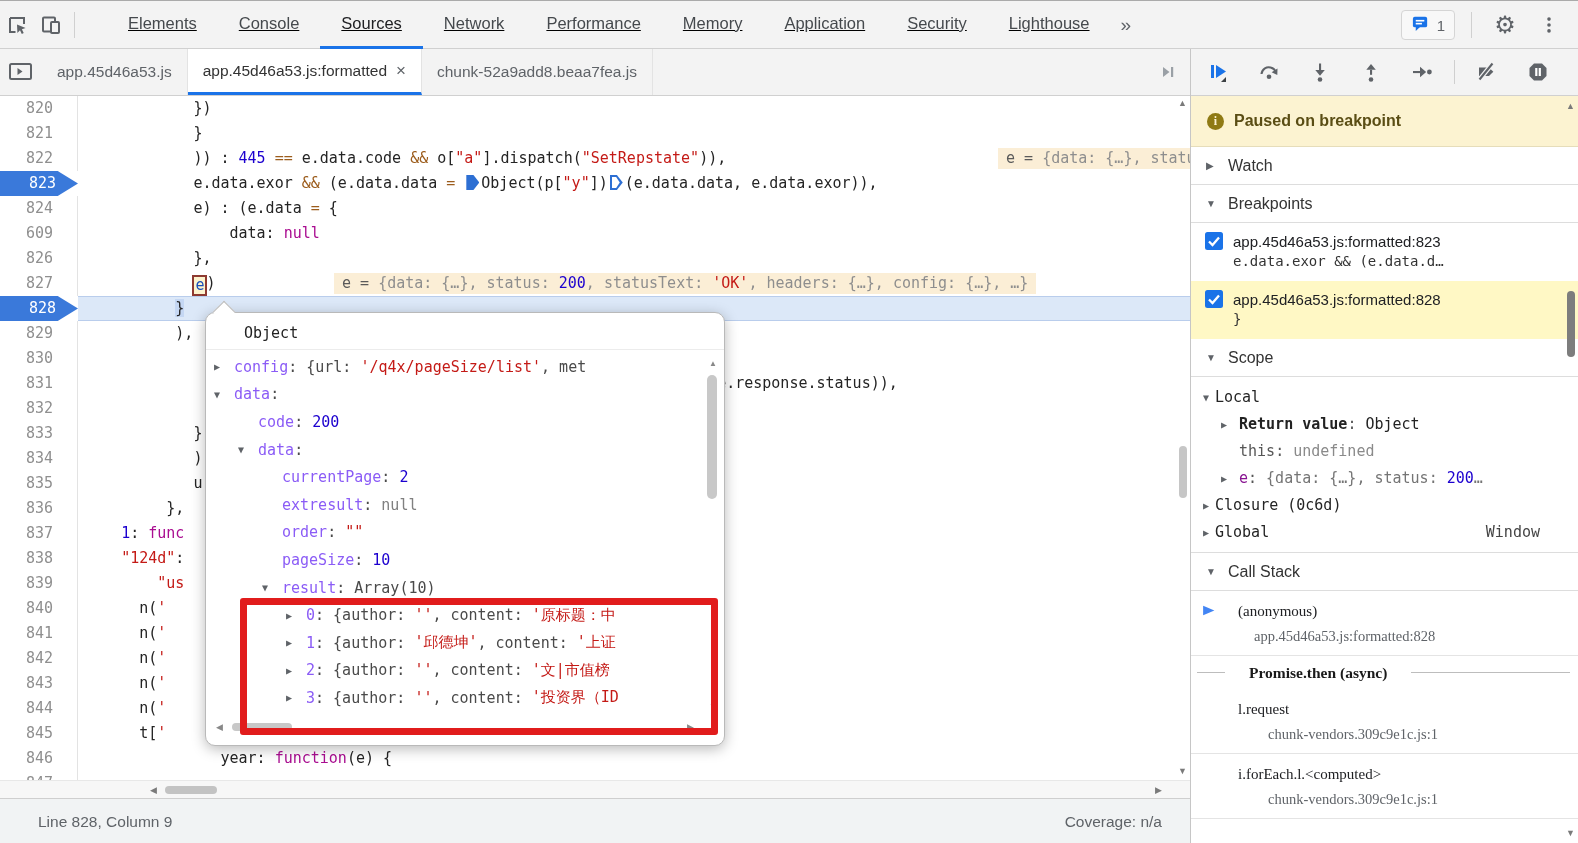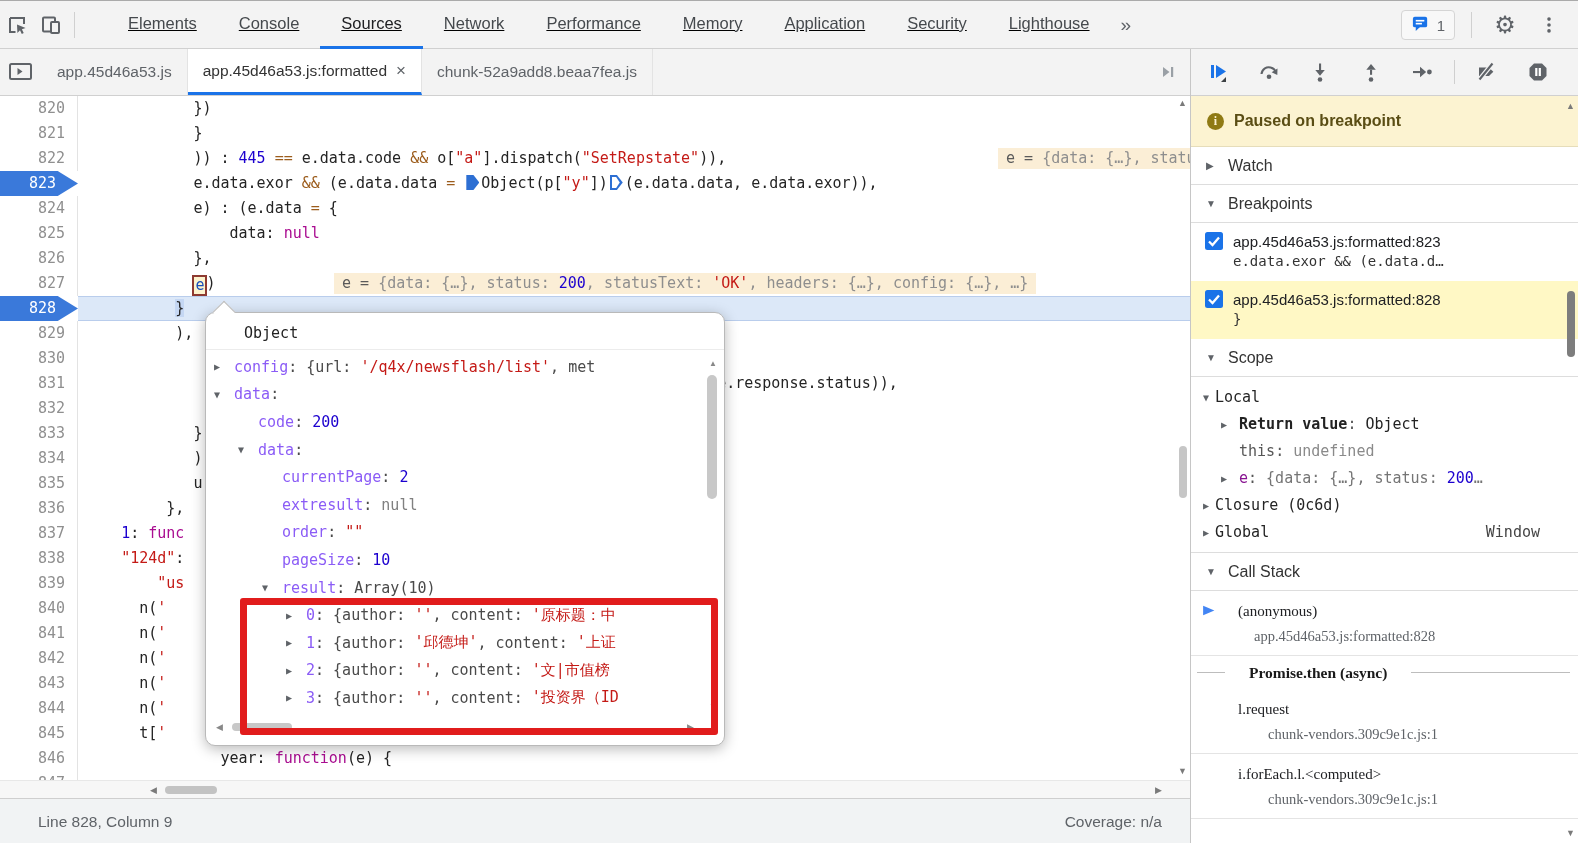--- a/index.html
+++ b/index.html
@@ -35,21 +35,21 @@
     border-right:1px solid #e3e3e3; cursor:default; white-space:nowrap; }
   .ftab.active { background:#fff; color:#333; border-bottom:3px solid #1a73e8; }
   .ftab .close { font-size:17px; color:#5f6368; }
   .ft-spacer { flex:1; }
   .ft-right { width:44px; display:flex; align-items:center; justify-content:center; }
 
   
   .editor { position:relative; flex:1; background:#fff; overflow:hidden; }
   .rows { position:absolute; inset:0 0 18px 0; overflow:hidden; }
   .crow { display:flex; height:25px; position:relative; }
-  .gut { width:78px; flex:none; text-align:right; padding-right:12px;
+  .gut { width:78px; flex:none; text-align:right; padding-right:24px;
     font:15px/25px "DejaVu Sans Mono", monospace; color:#8f8f8f;
     border-right:1px solid #e3e3e3; background:#fff; }
   .gut.bp { background:#3a79da; color:#fff; border-right:none;
     clip-path:polygon(0 0,74% 0,100% 50%,74% 100%,0 100%); padding-right:22px; }
   .codeline { flex:1; font:15px/25px "DejaVu Sans Mono", monospace; color:#242424;
     white-space:pre; padding-left:7px; position:relative; }
   .codeline.active { background:#dce8f8; box-shadow:inset 0 1px 0 #b9cdec, inset 0 -1px 0 #b9cdec; }
   .c-pl { color:#242424; }
   .c-num { color:#1c00cf; }
   .c-str { color:#c41a16; }
@@ -261,21 +261,21 @@
             </div>
             <div class="crow">
               <div class="gut bp">823</div>
               <div class="codeline">            <span class="c-pl">e.data.exor </span><span class="c-op">&amp;&amp;</span><span class="c-pl"> (e.data.data </span><span class="c-op">=</span><span class="c-pl"> </span><span class="flag-s"></span><span class="c-pl">Object(p[</span><span class="c-str">"y"</span><span class="c-pl">])</span><span class="flag-o"><i></i></span><span class="c-pl">(e.data.data, e.data.exor)),</span></div>
             </div>
             <div class="crow">
               <div class="gut">824</div>
               <div class="codeline">            <span class="c-pl">e) : (e.data </span><span class="c-op">=</span><span class="c-pl"> {</span></div>
             </div>
             <div class="crow">
-              <div class="gut">825</div>
+              <div class="gut">609</div>
               <div class="codeline">                <span class="c-pl">data: </span><span class="c-kw">null</span></div>
             </div>
             <div class="crow">
               <div class="gut">826</div>
               <div class="codeline">            <span class="c-pl">},</span></div>
             </div>
             <div class="crow">
               <div class="gut">827</div>
               <div class="codeline">            <span class="c-varbox">e</span><span class="c-pl">)</span><span class="chip" style="left: 256px;"><span class="c-cn">e = </span><span class="c-cd">{data: {…}, status: </span><span class="c-num">200</span><span class="c-cd">, statusText: </span><span class="c-str">'OK'</span><span class="c-cd">, headers: {…}, config: {…}, …}</span></span></div>
             </div>
@@ -515,21 +515,21 @@
         <div class="thumb"></div>
         <span class="sb-arrow" style="bottom:6px;right:2px">▼</span>
       </div>
     </div>
   </div>
 
   <div class="popup">
     <div class="pointer"></div>
     <div class="title">Object</div>
     <div id="popup-rows" style="padding-top:3px">
-        <div class="prow" style="padding-left: 8px;"><span class="tri" style="width: 20px;">▶</span><span class="p-prop">config</span><span class="p-pl2">: {url: </span><span class="p-str">'/q4x/newsflash/list'</span><span class="p-pl2">, met</span></div>
+        <div class="prow" style="padding-left: 8px;"><span class="tri" style="width: 20px;">▶</span><span class="p-prop">config</span><span class="p-pl2">: {url: </span><span class="p-str">'/q4x/pageSize/list'</span><span class="p-pl2">, met</span></div>
         <div class="prow" style="padding-left: 8px;"><span class="tri" style="width: 20px;">▼</span><span class="p-prop">data</span><span class="p-pl2">:</span></div>
         <div class="prow" style="padding-left: 32px;"><span class="tri" style="width: 20px;"></span><span class="p-prop">code</span><span class="p-pl2">: </span><span class="p-num">200</span></div>
         <div class="prow" style="padding-left: 32px;"><span class="tri" style="width: 20px;">▼</span><span class="p-prop">data</span><span class="p-pl2">:</span></div>
         <div class="prow" style="padding-left: 56px;"><span class="tri" style="width: 20px;"></span><span class="p-prop">currentPage</span><span class="p-pl2">: </span><span class="p-num">2</span></div>
         <div class="prow" style="padding-left: 56px;"><span class="tri" style="width: 20px;"></span><span class="p-prop">extresult</span><span class="p-pl2">: </span><span class="p-nullv">null</span></div>
         <div class="prow" style="padding-left: 56px;"><span class="tri" style="width: 20px;"></span><span class="p-prop">order</span><span class="p-pl2">: </span><span class="p-str">""</span></div>
         <div class="prow" style="padding-left: 56px;"><span class="tri" style="width: 20px;"></span><span class="p-prop">pageSize</span><span class="p-pl2">: </span><span class="p-num">10</span></div>
         <div class="prow" style="padding-left: 56px;"><span class="tri" style="width: 20px;">▼</span><span class="p-prop">result</span><span class="p-pl2">: Array(10)</span></div>
         <div class="prow" style="padding-left: 80px;"><span class="tri" style="width: 20px;">▶</span><span class="p-prop">0</span><span class="p-pl2">: {author: </span><span class="p-str">''</span><span class="p-pl2">, content: </span><span class="p-str">'原标题：中</span></div>
         <div class="prow" style="padding-left: 80px;"><span class="tri" style="width: 20px;">▶</span><span class="p-prop">1</span><span class="p-pl2">: {author: </span><span class="p-str">'邱德坤'</span><span class="p-pl2">, content: </span><span class="p-str">'上证</span></div>

